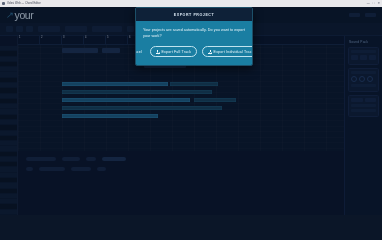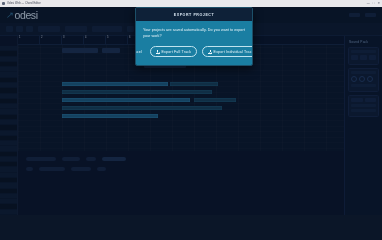--- a/index.html
+++ b/index.html
@@ -139,21 +139,21 @@
     <div class="win-b">□</div>
     <div class="win-b">✕</div>
   </div>
 </div>
 
 <div class="app">
 
   <div class="hdr">
     <div class="logo">
       <div class="logo-mark">↗</div>
-      <div class="logo-txt">odesi</div>
+      <div class="logo-txt">your</div>
     </div>
     <div class="hdr-right">
       <div class="hdr-chip"></div>
       <div class="hdr-chip"></div>
     </div>
   </div>
 
   <div class="toolbar">
     <div class="tb-grp">
       <div class="tb-btn"></div>

